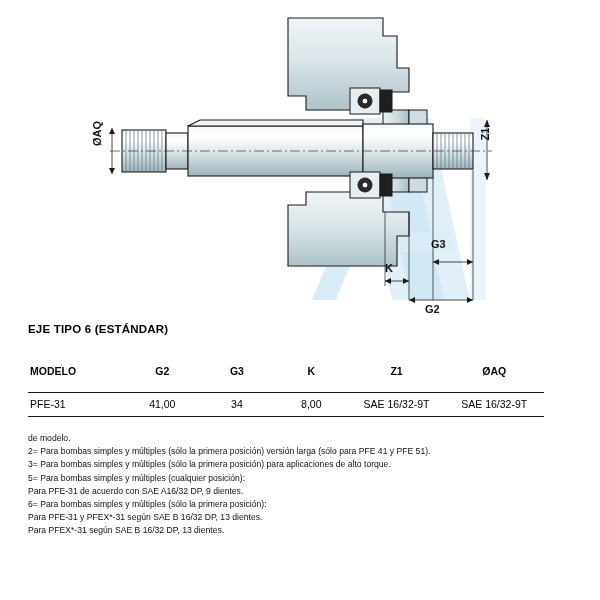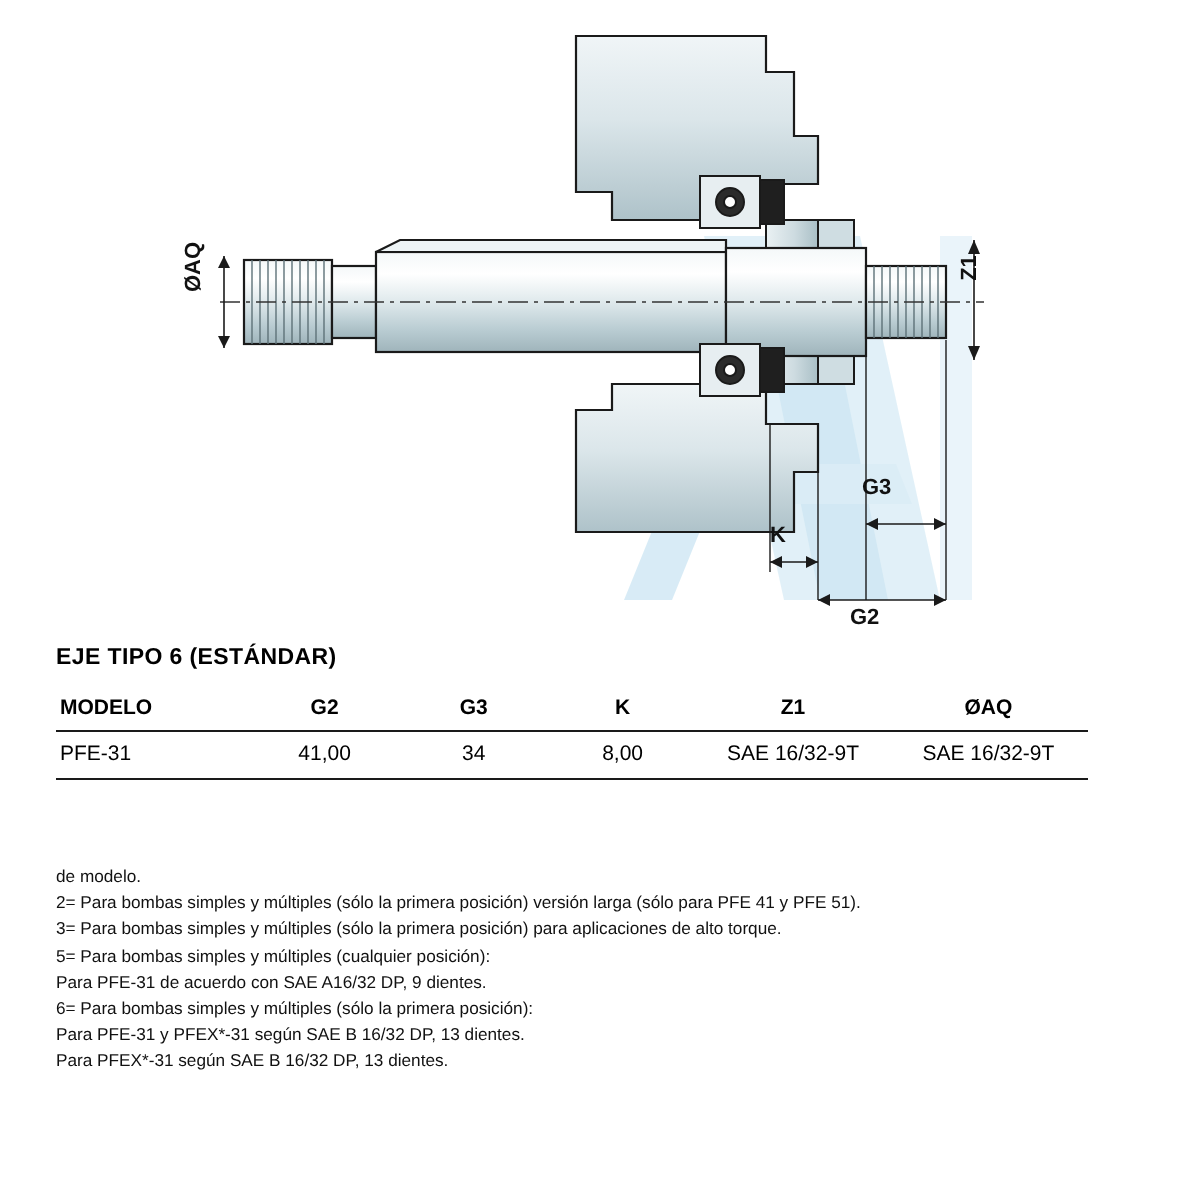--- a/index.html
+++ b/index.html
@@ -38,31 +38,31 @@
     position: absolute;
     left: 28px;
     top: 323px;
     width: 545px;
   }
   .table-title {
     font-size: 11.5px;
     font-weight: bold;
     letter-spacing: 0.2px;
     color: #000000;
-    margin-bottom: 9px;
+    margin-bottom: 26px;
   }
   table.spec {
     border-collapse: collapse;
     width: 516px;
     font-size: 10.5px;
   }
   table.spec th {
     font-weight: bold;
     text-align: center;
-    padding: 4px 2px 5px 2px;
+    padding: 4px 2px 15px 2px;
     border-bottom: 1.6px solid #1a1a1a;
     color: #000000;
     font-size: 10.5px;
   }
   table.spec th.col-model,
   table.spec td.col-model {
     text-align: left;
     width: 96px;
     padding-left: 2px;
   }

